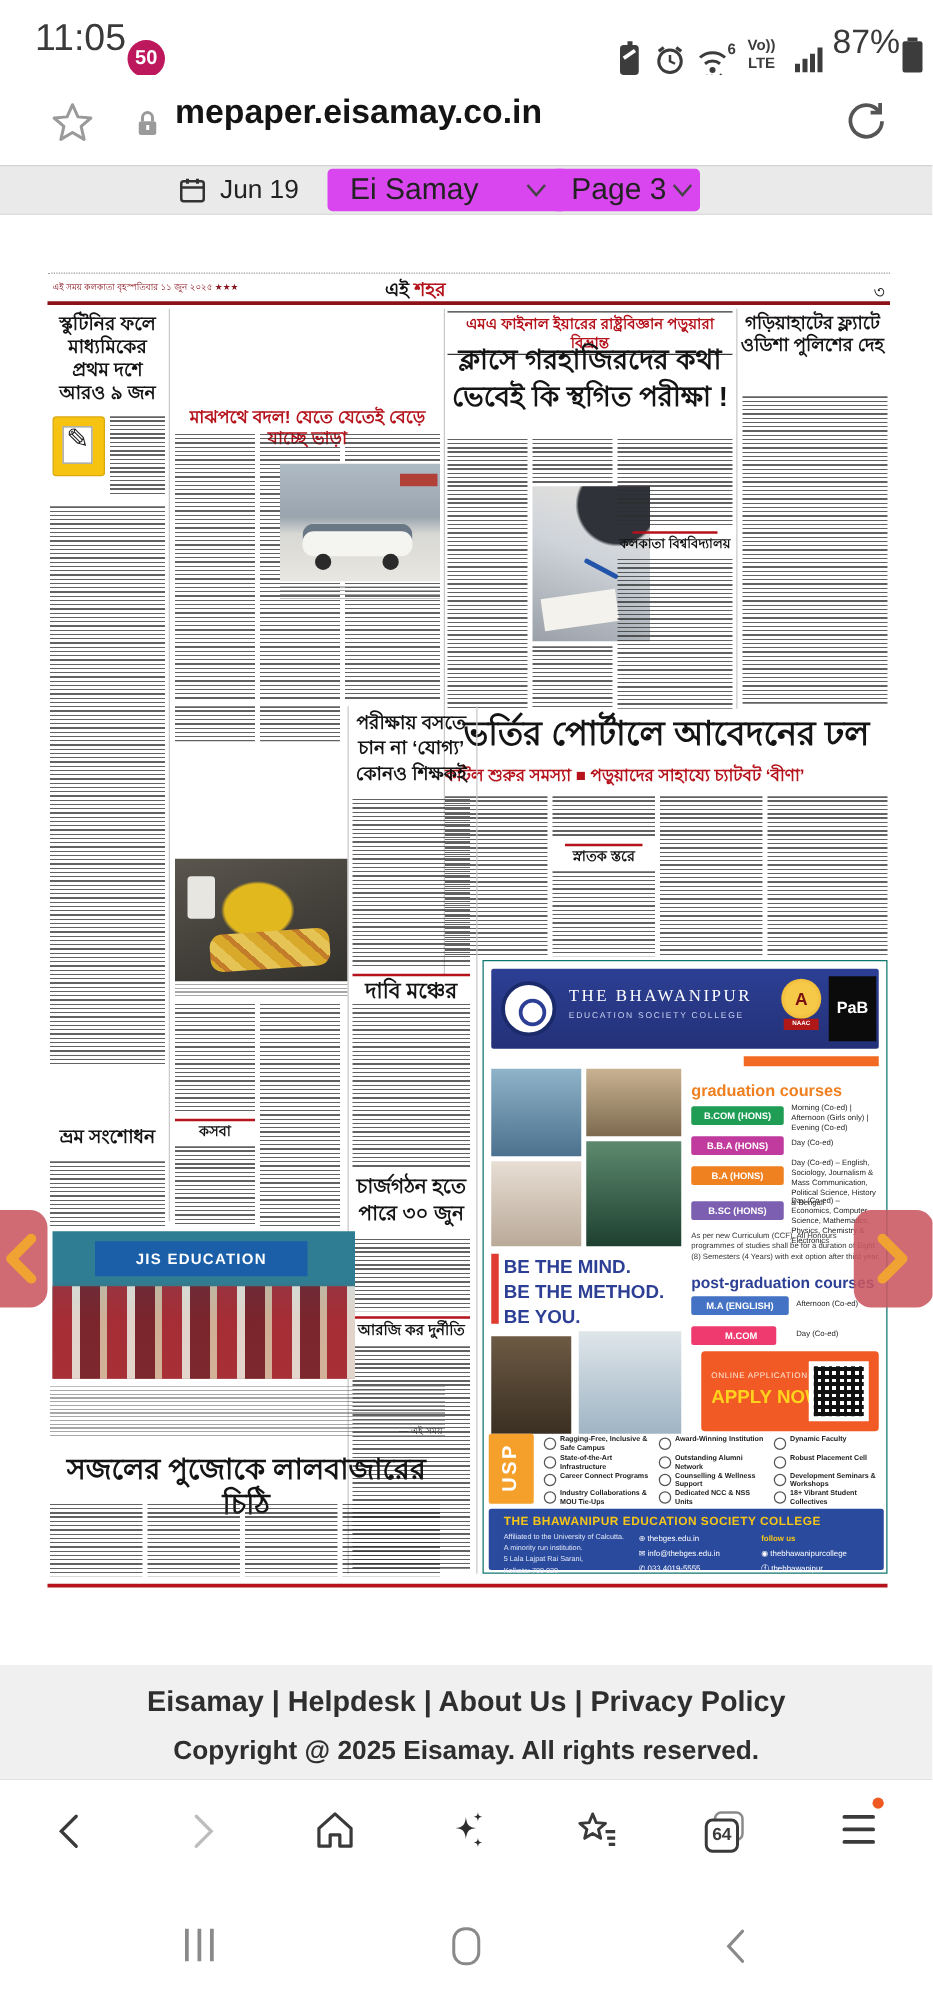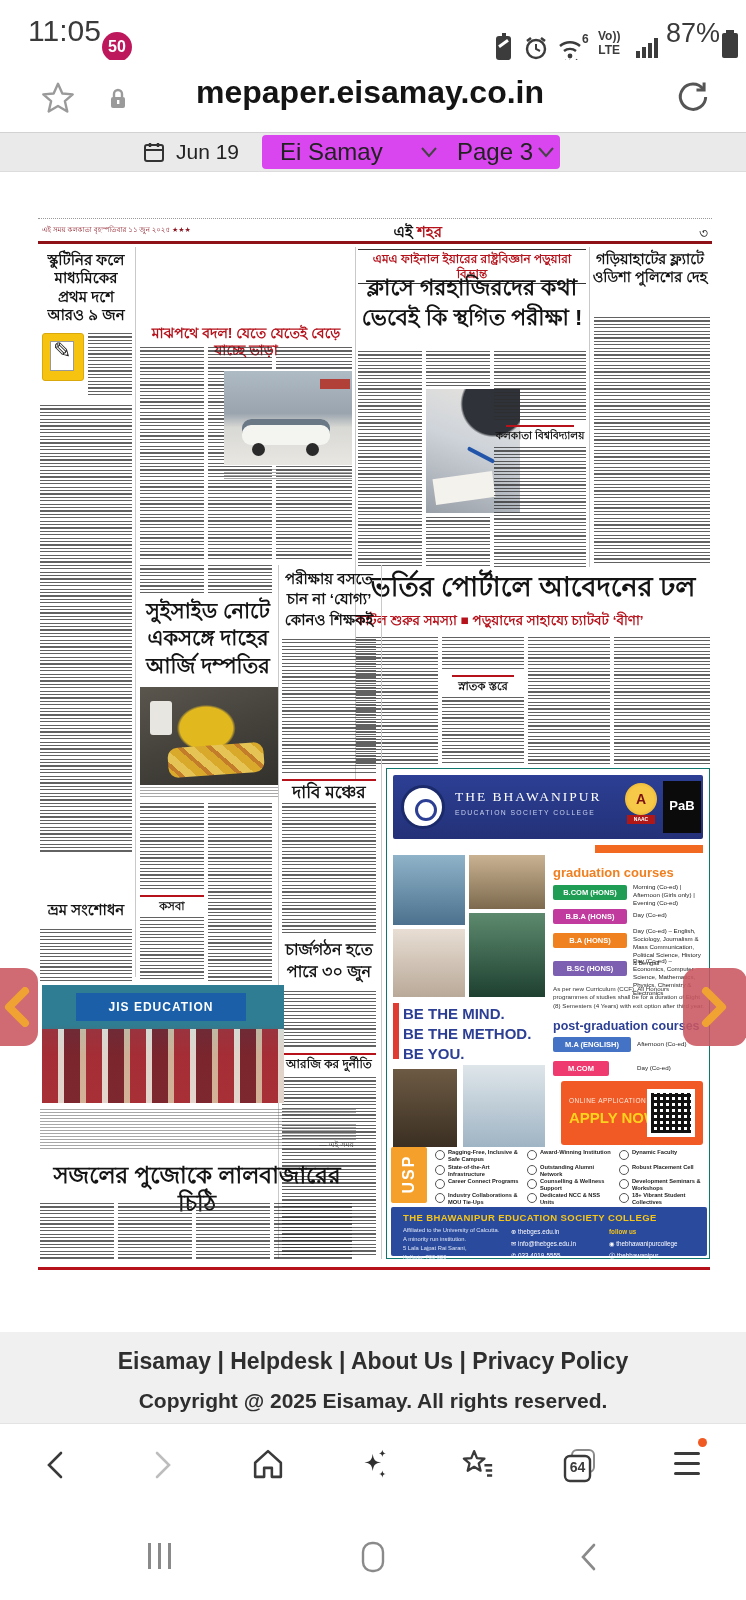--- a/index.html
+++ b/index.html
@@ -80,21 +80,21 @@
         <path d="M12 2.5 L14.9 9 L21.8 9.6 L16.6 14.1 L18.2 21 L12 17.3 L5.8 21 L7.4 14.1 L2.2 9.6 L9.1 9 Z" fill="none" stroke="#9a9a9a" stroke-width="1.6" stroke-linejoin="round"></path>
       </svg>
   </div>
   <div class="abs" style="left:106px;top:26px;">
     <svg width="24" height="26" viewBox="0 0 24 26">
         <rect x="5" y="11" width="14" height="11" rx="2" fill="#9a9a9a"></rect>
         <path d="M8 11 V8 a4 4 0 0 1 8 0 V11" fill="none" stroke="#9a9a9a" stroke-width="2.4"></path>
         <rect x="11" y="14" width="2.4" height="4" fill="#fff"></rect>
       </svg>
   </div>
-  <div class="abs" style="left:140px;top:14px;width:460px;text-align:center;font-size:32px;font-weight:700;color:#141414;">mepaper.eisamay.co.in</div>
+  <div class="abs" style="left:140px;top:14px;width:460px;font-size:27px;font-weight:700;color:#141414;">mepaper.eisamay.co.in</div>
   <div class="abs" style="left:674px;top:18px;">
     <svg width="38" height="38" viewBox="0 0 24 24">
         <path d="M18.4 7 A8 8 0 1 0 20 12" fill="none" stroke="#555" stroke-width="1.9"></path>
         <path d="M19 2.8 V7.6 H14.2" fill="none" stroke="#555" stroke-width="1.9"></path>
       </svg>
   </div>
 </div>
 
 <div class="controls">
   <div class="abs" style="left:142px;top:7px;">
@@ -115,21 +115,21 @@
     <span class="abs" style="left:16px;">Page 3</span>
     <svg class="abs" style="left:96px;top:11px;" width="18" height="12" viewBox="0 0 18 12">
         <path d="M2 2 L9 10 L16 2" fill="none" stroke="#444" stroke-width="2"></path>
       </svg>
   </div>
 </div>
 
 <div class="paper">
 
   <div class="abs" style="left:4px;top:5px;width:230px;font-size:7px;color:#8a1520;">এই সময় কলকাতা বৃহস্পতিবার ১১ জুন ২০২৫ ★★★</div>
-  <div class="abs" style="left:270px;top:1px;width:134px;text-align:right;font-size:15px;font-weight:700;">
+  <div class="abs" style="left:270px;top:1px;width:134px;text-align:left;font-size:15px;font-weight:700;">
     <span style="color:#111;">এই</span>
     <span class="red">শহর</span>
   </div>
   <div class="abs" style="left:640px;top:3px;width:30px;text-align:right;font-size:14px;color:#222;">৩</div>
   <div class="abs" style="left:0;top:22px;width:674px;height:3px;background:#8e1118;"></div>
 
   <div class="h" style="left:0;top:32px;width:96px;font-size:15px;">স্কুটিনির ফলে মাধ্যমিকের প্রথম দশে আরও ৯ জন</div>
   <div class="abs" style="left:4px;top:114px;width:40px;height:46px;background:#f6c410;border:1px solid #d9a80c;border-radius:3px;">
     <div class="abs" style="left:7px;top:7px;width:22px;height:28px;background:#fff;border:1px solid #999;"></div>
     <div class="abs" style="left:10px;top:4px;font-size:22px;color:#222;">✎</div>
@@ -176,21 +176,20 @@
   <div class="h" style="left:318px;top:352px;width:354px;font-size:27px;">ভর্তির পোর্টালে আবেদনের ঢল</div>
   <div class="h red" style="left:318px;top:394px;width:354px;font-size:13.5px;text-align:left;">কাটল শুরুর সমস্যা ■ পড়ুয়াদের সাহায্যে চ্যাটবট ‘বীণা’</div>
   <div class="t" style="left:318px;top:418px;width:82px;height:128px;"></div>
   <div class="t" style="left:404px;top:418px;width:82px;height:34px;"></div>
   <div class="rr" style="left:414px;top:456px;width:62px;"></div>
   <div class="h" style="left:404px;top:460px;width:82px;font-size:11.5px;">স্নাতক স্তরে</div>
   <div class="t" style="left:404px;top:478px;width:82px;height:68px;"></div>
   <div class="t" style="left:490px;top:418px;width:82px;height:128px;"></div>
   <div class="t" style="left:576px;top:418px;width:96px;height:128px;"></div>
 
-  <div class="h" style="left:100px;top:378px;width:140px;font-size:21px;line-height:1.3;">সুইসাইড নোটে একসঙ্গে দাহের আর্জি দম্পতির</div>
   <div class="abs" style="left:102px;top:468px;width:138px;height:98px;background:radial-gradient(ellipse at 48% 42%,#e2b81f 0 26%,rgba(0,0,0,0) 29%),linear-gradient(160deg,#5a564e 0%,#45423c 50%,#33312c 100%);">
     <div class="abs" style="left:10px;top:14px;width:22px;height:34px;background:#e8e6e0;border-radius:3px;"></div>
     <div class="abs" style="left:28px;top:58px;width:96px;height:30px;background:repeating-linear-gradient(45deg,#d9a92c 0 8px,#c27c2a 8px 12px,#e5c355 12px 20px);border-radius:10px;transform:rotate(-4deg);"></div>
   </div>
   <div class="tl" style="left:102px;top:568px;width:138px;height:10px;"></div>
   <div class="t" style="left:102px;top:584px;width:64px;height:88px;"></div>
   <div class="rr" style="left:102px;top:676px;width:64px;"></div>
   <div class="h" style="left:102px;top:680px;width:64px;font-size:11.5px;">কসবা</div>
   <div class="t" style="left:102px;top:698px;width:64px;height:64px;"></div>
   <div class="t" style="left:170px;top:584px;width:64px;height:178px;"></div>
@@ -259,21 +258,21 @@
     <div class="abs" style="left:6px;top:234px;width:6px;height:56px;background:#e03c31;"></div>
     <div class="abs" style="left:16px;top:236px;font-size:15px;font-weight:700;color:#2c3f94;">BE THE MIND.</div>
     <div class="abs" style="left:16px;top:256px;font-size:15px;font-weight:700;color:#2c3f94;">BE THE METHOD.</div>
     <div class="abs" style="left:16px;top:276px;font-size:15px;font-weight:700;color:#2c3f94;">BE YOU.</div>
     <div class="abs" style="left:6px;top:300px;width:64px;height:78px;background:linear-gradient(180deg,#6d5a44,#3a2f22);"></div>
     <div class="abs" style="left:76px;top:296px;width:82px;height:82px;background:linear-gradient(180deg,#dfe6ea,#9fb4c4);"></div>
 
     <div class="abs" style="left:166px;top:250px;font-size:12.5px;font-weight:700;color:#2c3f94;">post-graduation courses</div>
     <div class="pill" style="left: 166px; top: 268px; width: 78px; background: rgb(68, 114, 196);">M.A (ENGLISH)</div>
     <div class="cdesc" style="left:250px;top:271px;">Afternoon (Co-ed)</div>
-    <div class="pill" style="left: 166px; top: 292px; width: 56px; background: rgb(238, 58, 110);">M.COM</div>
+    <div class="pill" style="left: 166px; top: 292px; width: 56px; background: rgb(238, 58, 110); padding-left: 12px;">M.COM</div>
     <div class="cdesc" style="left:250px;top:295px;">Day (Co-ed)</div>
 
     <div class="abs" style="left:174px;top:312px;width:142px;height:64px;background:#f15a24;border-radius:3px;">
       <div class="abs" style="left:8px;top:16px;font-size:6.5px;letter-spacing:.5px;color:#ffe9dd;">ONLINE APPLICATION</div>
       <div class="abs" style="left:8px;top:28px;font-size:15px;font-weight:700;color:#ffd21e;">APPLY NOW</div>
       <div class="abs" style="left:86px;top:8px;width:48px;height:48px;background:#fff;">
         <div class="abs" style="left:4px;top:4px;width:40px;height:40px;background-image:repeating-linear-gradient(0deg,#111 0 3px,rgba(0,0,0,0) 3px 6px),repeating-linear-gradient(90deg,#111 0 3px,#fff 3px 6px);"></div>
       </div>
     </div>
 

